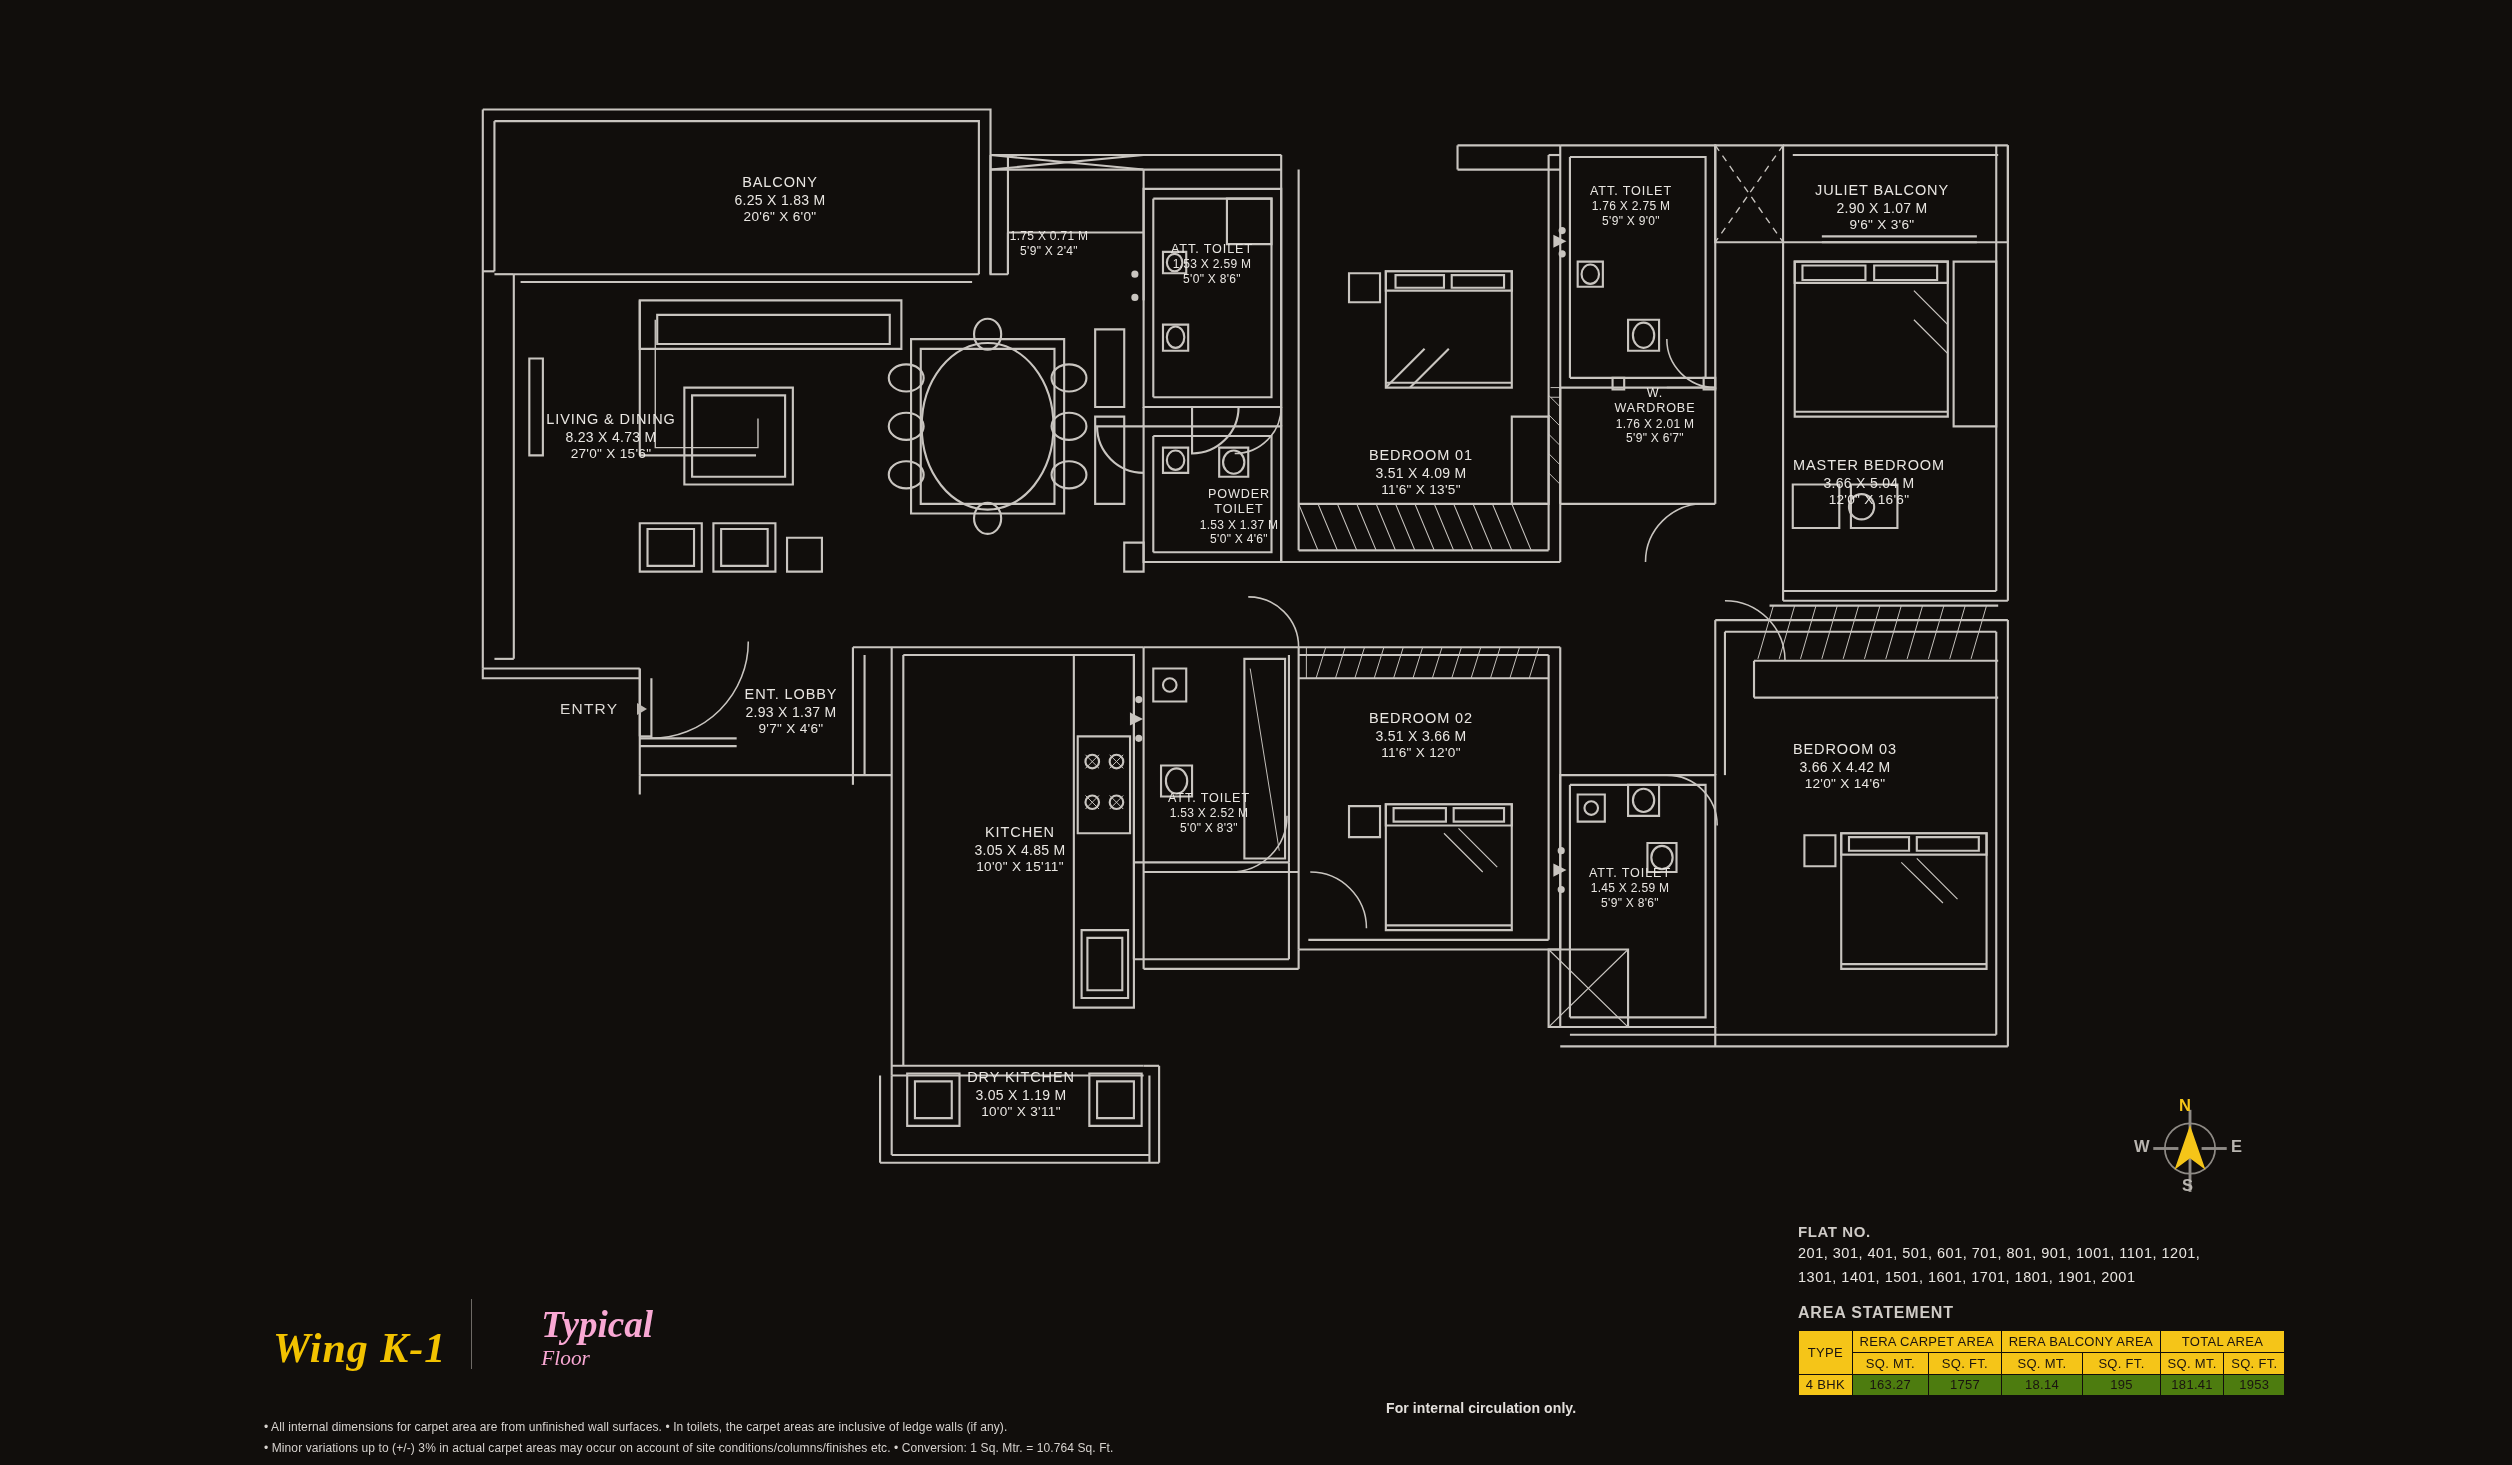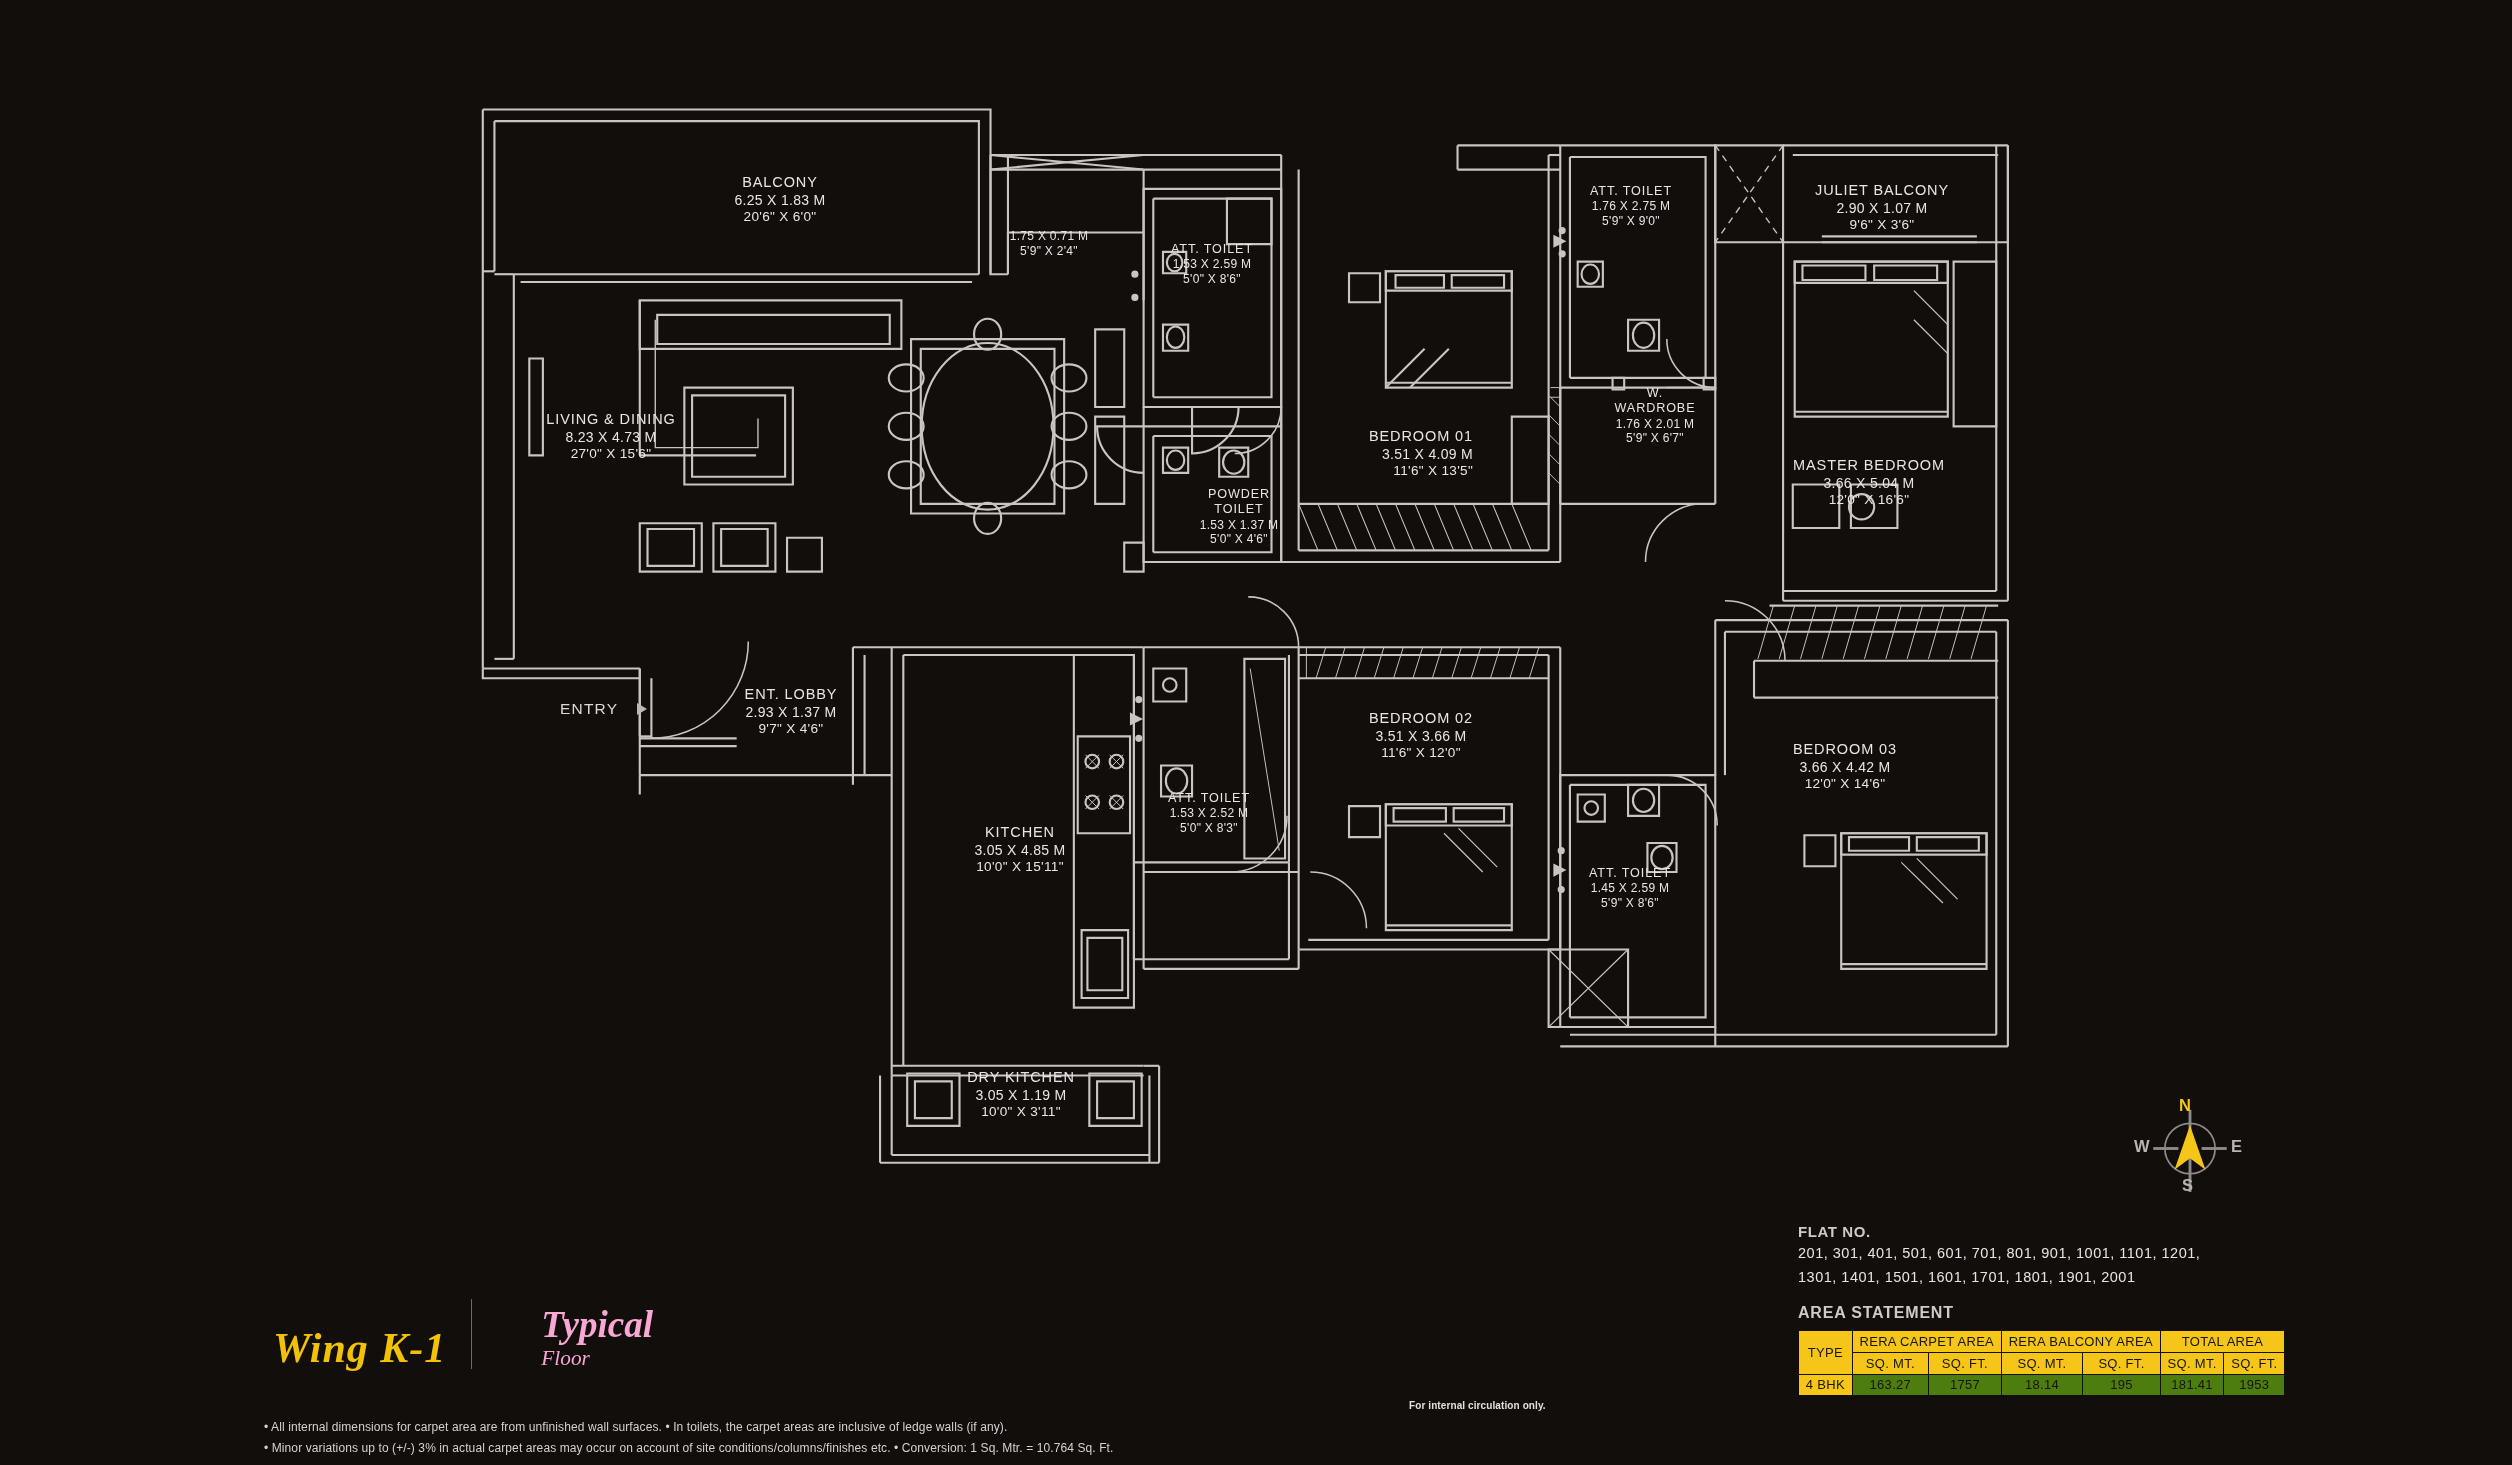--- a/index.html
+++ b/index.html
@@ -54,21 +54,21 @@
     font-family:"Liberation Serif", serif; font-style:italic; font-weight:bold;
     font-size:42px; color:#f2c200; letter-spacing:1px; line-height:1;
     padding-top:5.8px;
   }
   #brand .divider { width:1px; height:70px; background:#6e6a66; margin-top:1.9px; }
   #brand .typ { font-family:"Liberation Serif", serif; font-style:italic; color:#f9a8d4; line-height:1.05;margin-left:44px; }
   #brand .typ .t1 { font-size:37px; font-weight:bold; display:block; }
   #brand .typ .t2 { font-size:21.3px; display:block; margin-top:1.9px; }
 
   #notes { position:absolute; left:264px; top:1381px; font-size:12px; color:#d6d2ce; line-height:1.75; letter-spacing:0.1px;margin-top:36px; }
-  #circnote { position:absolute; left:1386px; top:1400px; font-size:10px; color:#e4e0dc; font-weight:bold; letter-spacing:0.1px;margin-left:23px; }
+  #circnote { position:absolute; left:1386px; top:1400px; font-size:14px; color:#e4e0dc; font-weight:bold; letter-spacing:0.1px; }
 
   
   #flatno { position:absolute; left:1798px; top:1223px; color:#e8e5e1; }
   #flatno .hd { font-size:15px; font-weight:bold; letter-spacing:0.6px; color:#cfcbc7; }
   #flatno .ln { font-size:14.5px; letter-spacing:0.5px; line-height:1.55; margin-top:1.9px; }
 
   #areahd { position:absolute; left:1798px; top:1304px; font-size:16px; font-weight:bold;
             letter-spacing:0.8px; color:#cfcbc7; }
 
   #areatbl { position:absolute; left:1798px; top:1330px; border-collapse:collapse; }
@@ -440,21 +440,21 @@
       <div class="rl-name">ATT. TOILET</div>
       <div class="rl-m">1.53 X 2.59 M</div>
       <div class="rl-f">5'0" X 8'6"</div>
     </div>
     <div class="room-label small" style="left:1239px;top:487px;">
       <div class="rl-name">POWDER</div>
       <div class="rl-name">TOILET</div>
       <div class="rl-m">1.53 X 1.37 M</div>
       <div class="rl-f">5'0" X 4'6"</div>
     </div>
-    <div class="room-label" style="left:1421px;top:428px;text-align:right;">
+    <div class="room-label" style="left:1421px;top:447px;">
       <div class="rl-name">BEDROOM 01</div>
       <div class="rl-m">3.51 X 4.09 M</div>
       <div class="rl-f">11'6" X 13'5"</div>
     </div>
     <div class="room-label small" style="left:1631px;top:184px;">
       <div class="rl-name">ATT. TOILET</div>
       <div class="rl-m">1.76 X 2.75 M</div>
       <div class="rl-f">5'9" X 9'0"</div>
     </div>
     <div class="room-label" style="left:1882px;top:182px;">

